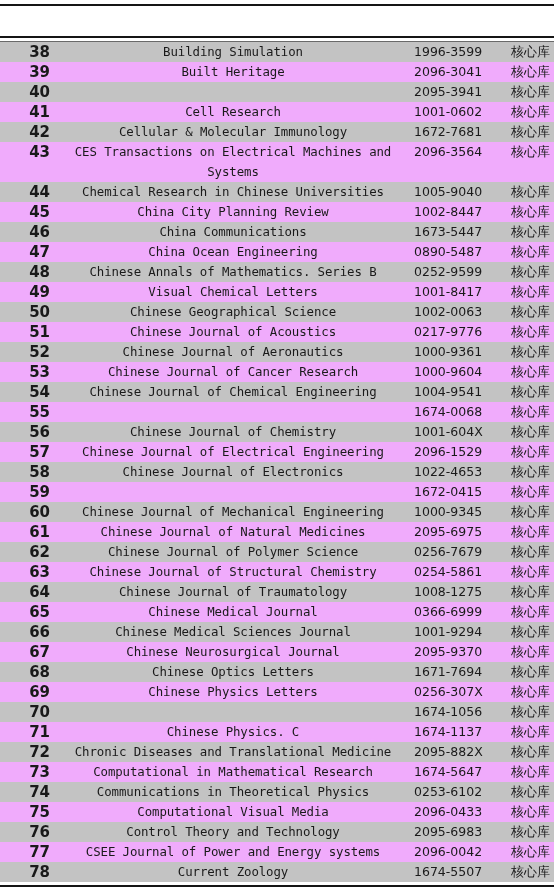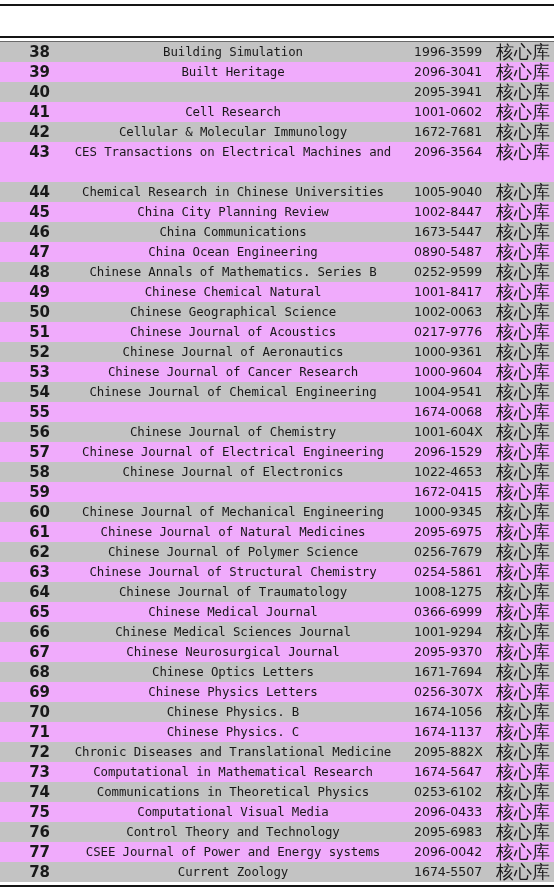--- a/index.html
+++ b/index.html
@@ -126,21 +126,21 @@
     width: 72px;
     text-align: left;
     font-family: "DejaVu Sans", "Liberation Sans", sans-serif;
     font-size: 12.5px;
   }
   .c-note {
     left: 496px;
     width: 54px;
     text-align: right;
     font-family: Liberation Serif, serif;
-    font-size: 18px;
+    font-size: 13px;
   }
   .c-name .line2 {
     display: block;
     line-height: 20px;
   }
 </style>
 </head>
 <body>
 
 <div id="sheet">
@@ -176,21 +176,21 @@
         <div class="cell c-note">核心库</div>
       </div>
       <div class="row shaded">
         <div class="cell c-seq">42</div>
         <div class="cell c-name">Cellular &amp; Molecular Immunology</div>
         <div class="cell c-issn">1672-7681</div>
         <div class="cell c-note">核心库</div>
       </div>
       <div class="row plain tall">
         <div class="cell c-seq">43</div>
-        <div class="cell c-name"><span>CES Transactions on Electrical Machines and</span></div>
+        <div class="cell c-name"><span>CES Transactions on Electrical Machines and</span><span class="line2">Systems</span></div>
         <div class="cell c-issn">2096-3564</div>
         <div class="cell c-note">核心库</div>
       </div>
       <div class="row shaded">
         <div class="cell c-seq">44</div>
         <div class="cell c-name">Chemical Research in Chinese Universities</div>
         <div class="cell c-issn">1005-9040</div>
         <div class="cell c-note">核心库</div>
       </div>
       <div class="row plain">
@@ -212,21 +212,21 @@
         <div class="cell c-note">核心库</div>
       </div>
       <div class="row shaded">
         <div class="cell c-seq">48</div>
         <div class="cell c-name">Chinese Annals of Mathematics. Series B</div>
         <div class="cell c-issn">0252-9599</div>
         <div class="cell c-note">核心库</div>
       </div>
       <div class="row plain">
         <div class="cell c-seq">49</div>
-        <div class="cell c-name">Chinese Chemical Natural</div>
+        <div class="cell c-name">Visual Chemical Letters</div>
         <div class="cell c-issn">1001-8417</div>
         <div class="cell c-note">核心库</div>
       </div>
       <div class="row shaded">
         <div class="cell c-seq">50</div>
         <div class="cell c-name">Chinese Geographical Science</div>
         <div class="cell c-issn">1002-0063</div>
         <div class="cell c-note">核心库</div>
       </div>
       <div class="row plain">
@@ -336,21 +336,20 @@
         <div class="cell c-note">核心库</div>
       </div>
       <div class="row plain">
         <div class="cell c-seq">69</div>
         <div class="cell c-name">Chinese Physics Letters</div>
         <div class="cell c-issn">0256-307X</div>
         <div class="cell c-note">核心库</div>
       </div>
       <div class="row shaded">
         <div class="cell c-seq">70</div>
-        <div class="cell c-name">Chinese Physics. B</div>
         <div class="cell c-issn">1674-1056</div>
         <div class="cell c-note">核心库</div>
       </div>
       <div class="row plain">
         <div class="cell c-seq">71</div>
         <div class="cell c-name">Chinese Physics. C</div>
         <div class="cell c-issn">1674-1137</div>
         <div class="cell c-note">核心库</div>
       </div>
       <div class="row shaded">

